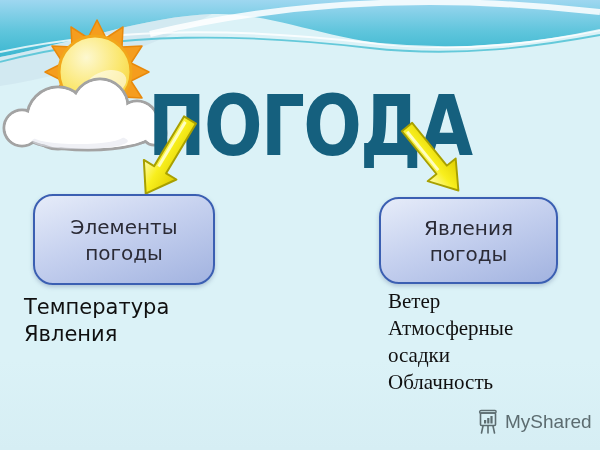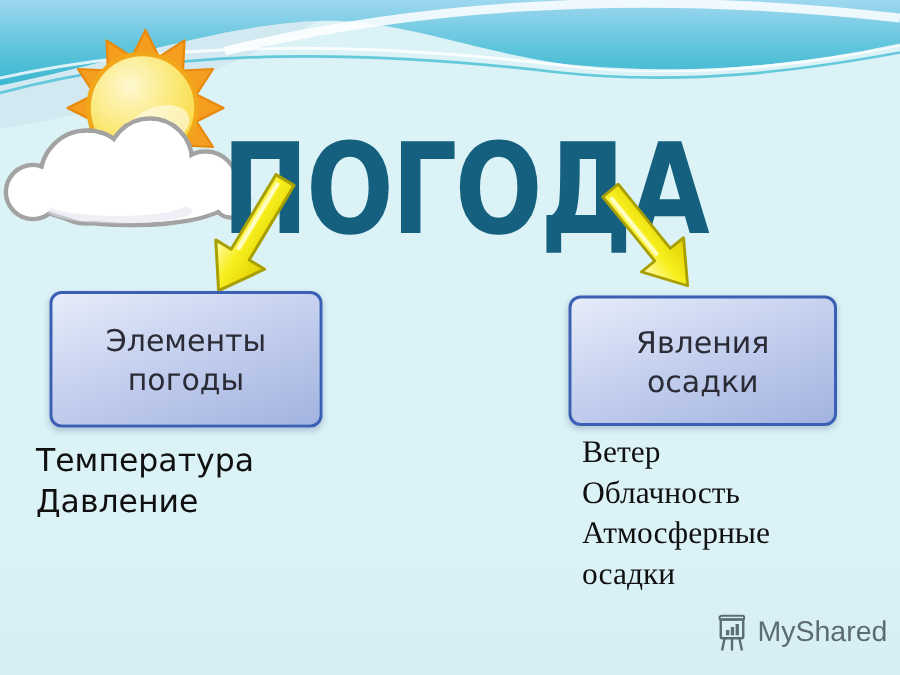--- a/index.html
+++ b/index.html
@@ -17,21 +17,21 @@
     font-size:84px;font-weight:bold;letter-spacing:-2px;
     color:#15607E;white-space:nowrap;
     transform:scaleX(.82);transform-origin:left top;
     line-height:1;
   }
   .arrow-svg{position:absolute;}
   .arrow-left{left:112px;top:108px;width:110px;height:105px;}
   .arrow-right{left:390px;top:112px;width:115px;height:100px;}
   .node-box{
     position:absolute;
-    border:2.5px solid #3B5FB2;border-radius:8px;
+    border:2.5px solid #3B5FB2;border-radius:20px;
     background:linear-gradient(160deg,#E6ECF9 0%,#C6D1EF 45%,#A2B3E0 100%);
     box-shadow:0 2px 4px rgba(90,110,150,.35);
     display:flex;align-items:center;justify-content:center;
     text-align:center;
   }
   .node-box .box-label{
     width:130px;
     font-size:20px;line-height:1.3;color:#2B2B36;
   }
   .box-left{left:33px;top:194px;width:178px;height:87px;}
@@ -129,32 +129,32 @@
       <path d="M-7,0 L7,0 L7,58 L19,58 L0,86 L-19,58 L-7,58 Z" fill="url(#yg2)" stroke="#A8A000" stroke-width="2" stroke-linejoin="round"></path>
       <path d="M-3,4 L-3,56" stroke="#FFFFD0" stroke-width="3" opacity="0.9"></path>
     </g>
   </svg>
 
   <div class="node-box box-left">
     <span class="box-label">Элементы погоды</span>
   </div>
 
   <div class="node-box box-right">
-    <span class="box-label">Явления осадки</span>
+    <span class="box-label">Явления погоды</span>
   </div>
 
   <div class="item-list list-left">
     <span class="list-item">Температура</span>
-    <span class="list-item">Давление</span>
+    <span class="list-item">Явления</span>
   </div>
 
   <div class="item-list list-right">
     <span class="list-item">Ветер</span>
+    <span class="list-item">Атмосферные осадки</span>
     <span class="list-item">Облачность</span>
-    <span class="list-item">Атмосферные осадки</span>
   </div>
 
   <div class="watermark">
     <svg width="24" height="26" viewBox="0 0 24 26" aria-hidden="true">
       <path d="M4,4 C3,2.5 4,1.5 5.5,1.5 L19,1.5 C20.5,1.5 20.5,4 19,4 Z" fill="none" stroke="#5C6C70" stroke-width="1.4"></path>
       <rect x="4.5" y="4" width="15" height="12.5" rx="1" fill="none" stroke="#5C6C70" stroke-width="1.6"></rect>
       <rect x="8" y="11" width="2.2" height="3.5" fill="#5C6C70"></rect>
       <rect x="11.2" y="9" width="2.2" height="5.5" fill="#5C6C70"></rect>
       <rect x="14.4" y="7" width="2.2" height="7.5" fill="#5C6C70"></rect>
       <path d="M7,17 L5.5,24 M12,17 L12,24 M17,17 L18.5,24" fill="none" stroke="#5C6C70" stroke-width="1.6" stroke-linecap="round"></path>

